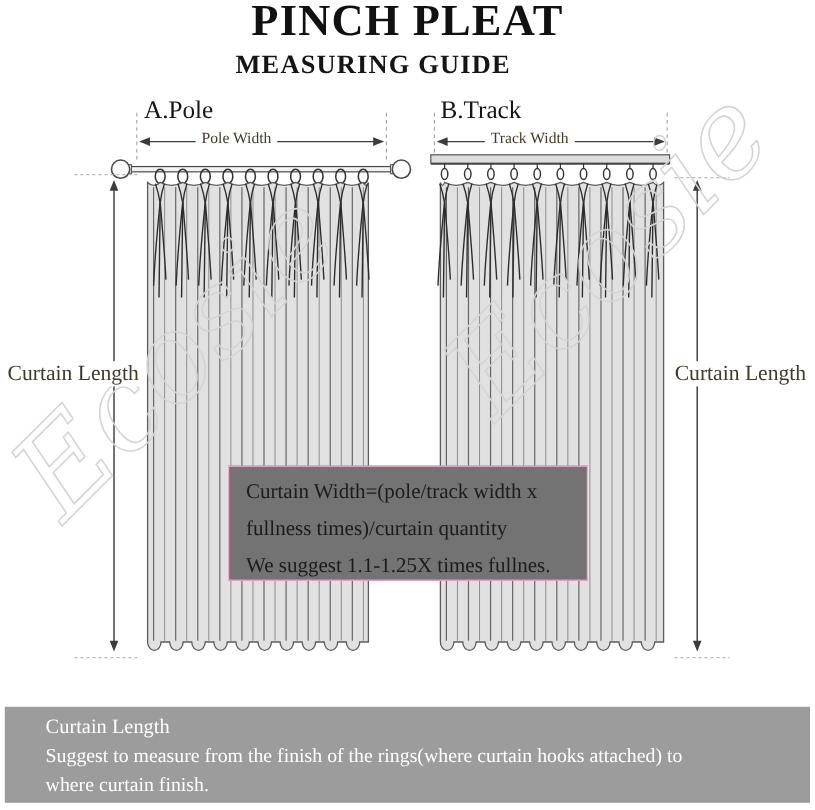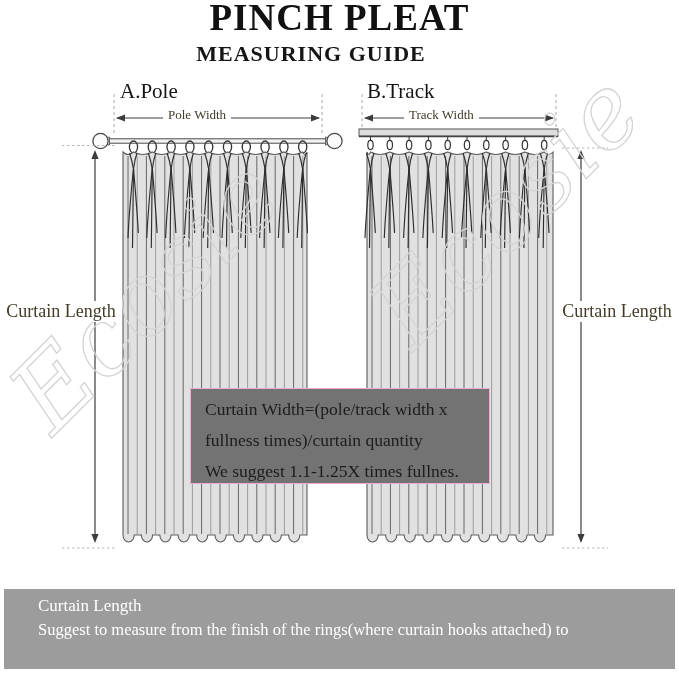--- a/index.html
+++ b/index.html
@@ -272,15 +272,16 @@
 
   <div class="abs formula-box">
     <div>Curtain Width=(pole/track width x</div>
     <div>fullness times)/curtain quantity</div>
     <div>We suggest 1.1-1.25X times fullnes.</div>
   </div>
 
   <div class="abs footer-bar">
     <div class="footer-heading">Curtain Length</div>
     <div class="footer-line">Suggest to measure from the finish of the rings(where curtain hooks attached) to</div>
+    <div class="footer-line">where curtain finish.</div>
   </div>
 
 </div>
 
 </body></html>

